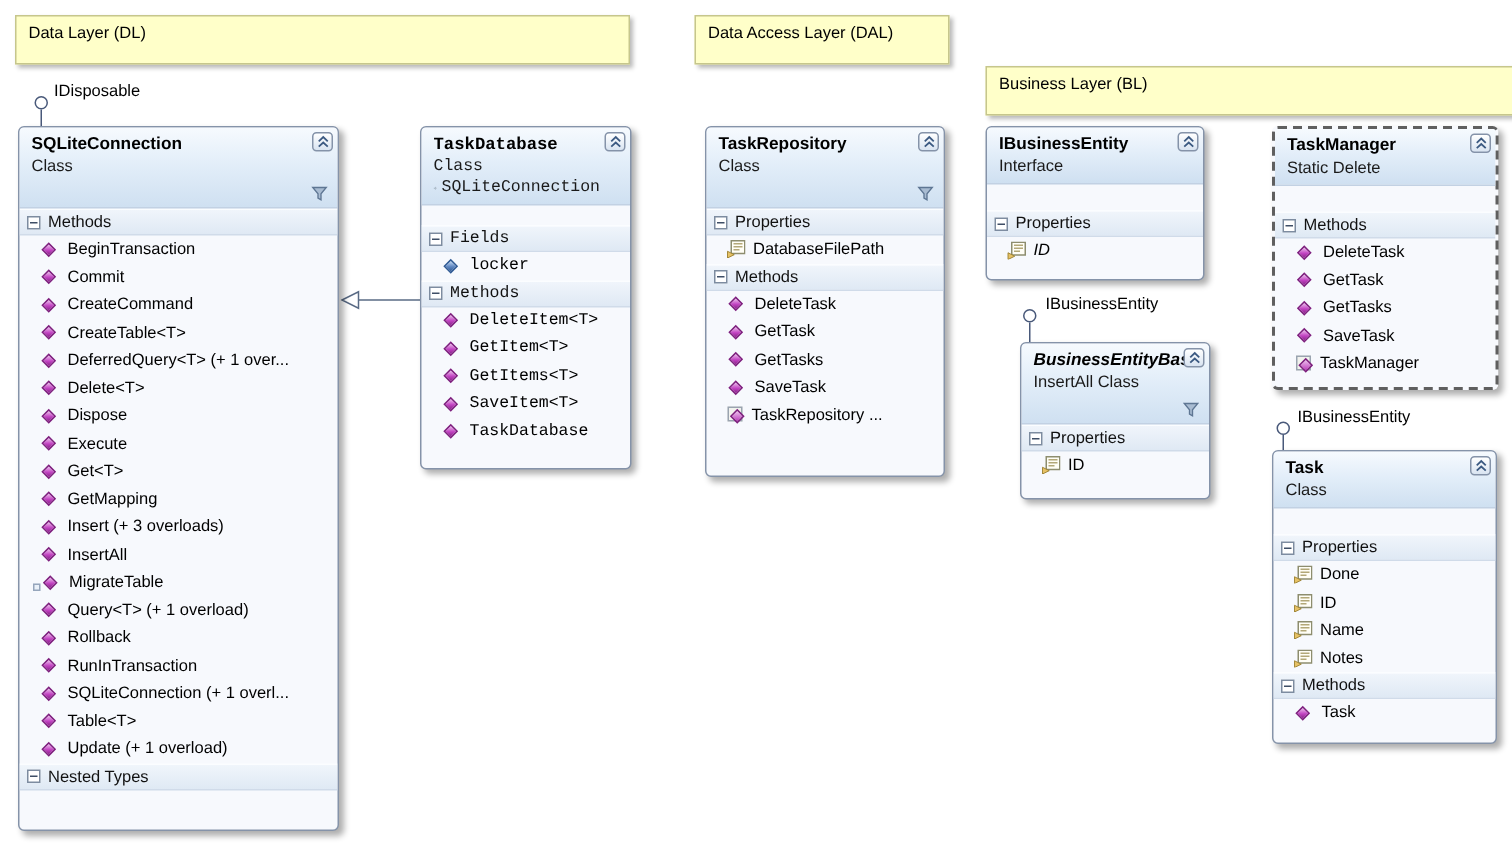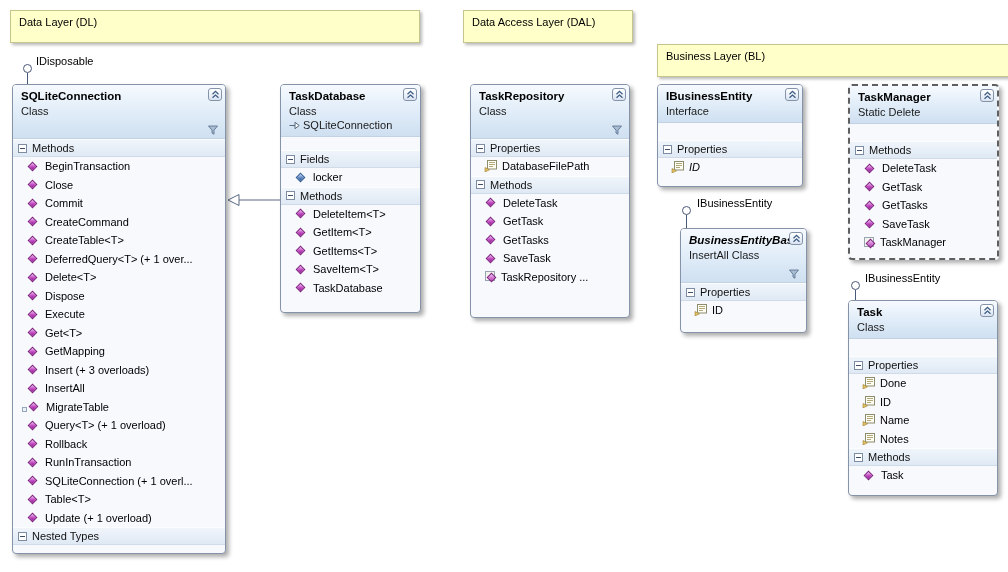--- a/index.html
+++ b/index.html
@@ -96,24 +96,20 @@
         <span class="minus"></span>
         <span class="bandlbl">Methods</span>
       </div>
     <ul class="members">
       <li class="m">
           <span class="ic-method"></span>
           <span class="ml">BeginTransaction</span>
         </li>
       <li class="m">
           <span class="ic-method"></span>
-          <span class="ml">Close</span>
-        </li>
-      <li class="m">
-          <span class="ic-method"></span>
           <span class="ml">Commit</span>
         </li>
       <li class="m">
           <span class="ic-method"></span>
           <span class="ml">CreateCommand</span>
         </li>
       <li class="m">
           <span class="ic-method"></span>
           <span class="ml">CreateTable&lt;T&gt;</span>
         </li>
@@ -178,21 +174,21 @@
           <span class="ic-method"></span>
           <span class="ml">Update (+ 1 overload)</span>
         </li>
     </ul>
     <div class="band">
         <span class="minus"></span>
         <span class="bandlbl">Nested Types</span>
       </div>
   </div>
 
-  <div class="classbox" style="left:280px;top:84px;width:141px;height:229px;">
+  <div class="classbox" style="left:280px;top:84px;width:141px;height:229px;font-family:Liberation Mono, monospace;">
     <div class="hdr h3">
       <div class="title">TaskDatabase</div>
       <div class="kind">Class</div>
       <div class="baseref">
           <svg width="11" height="9" viewBox="0 0 11 9">
             <path d="M0.5 4.5H6" stroke="#53677F" stroke-width="1.2" fill="none"></path>
             <polygon points="6,1.3 10.2,4.5 6,7.7" fill="#fff" stroke="#53677F" stroke-width="1"></polygon>
           </svg>
           <span>SQLiteConnection</span>
         </div>

